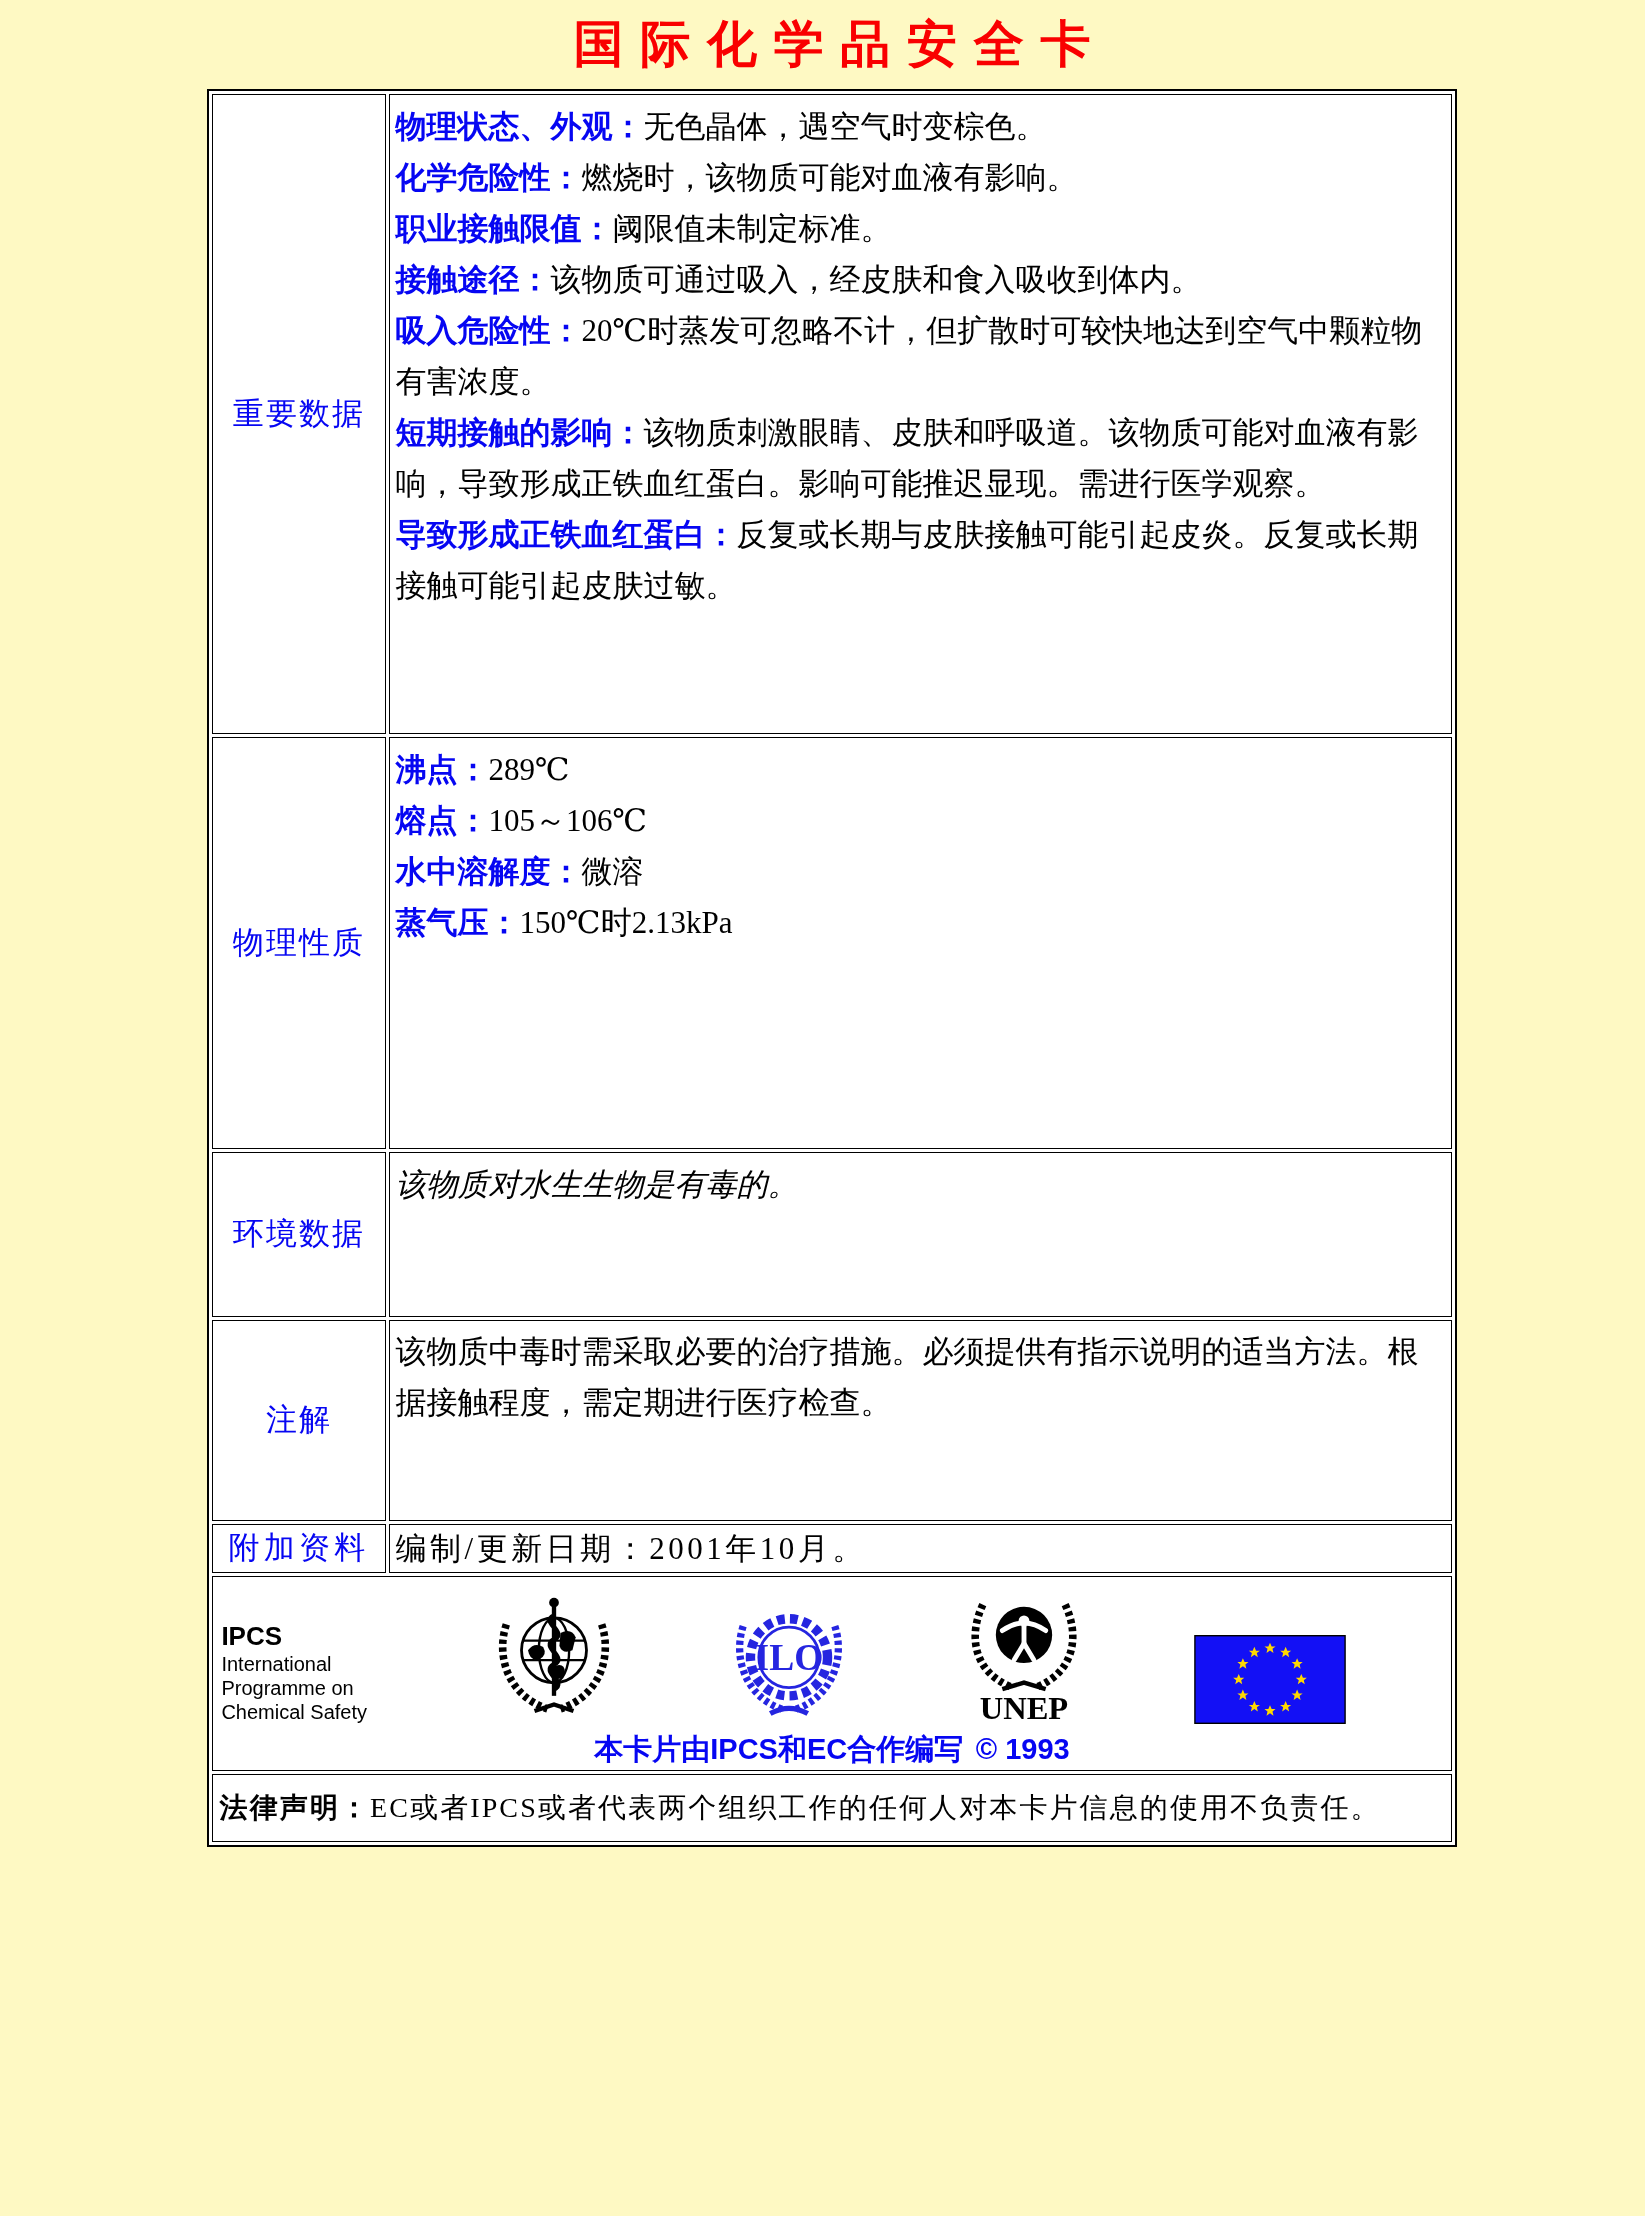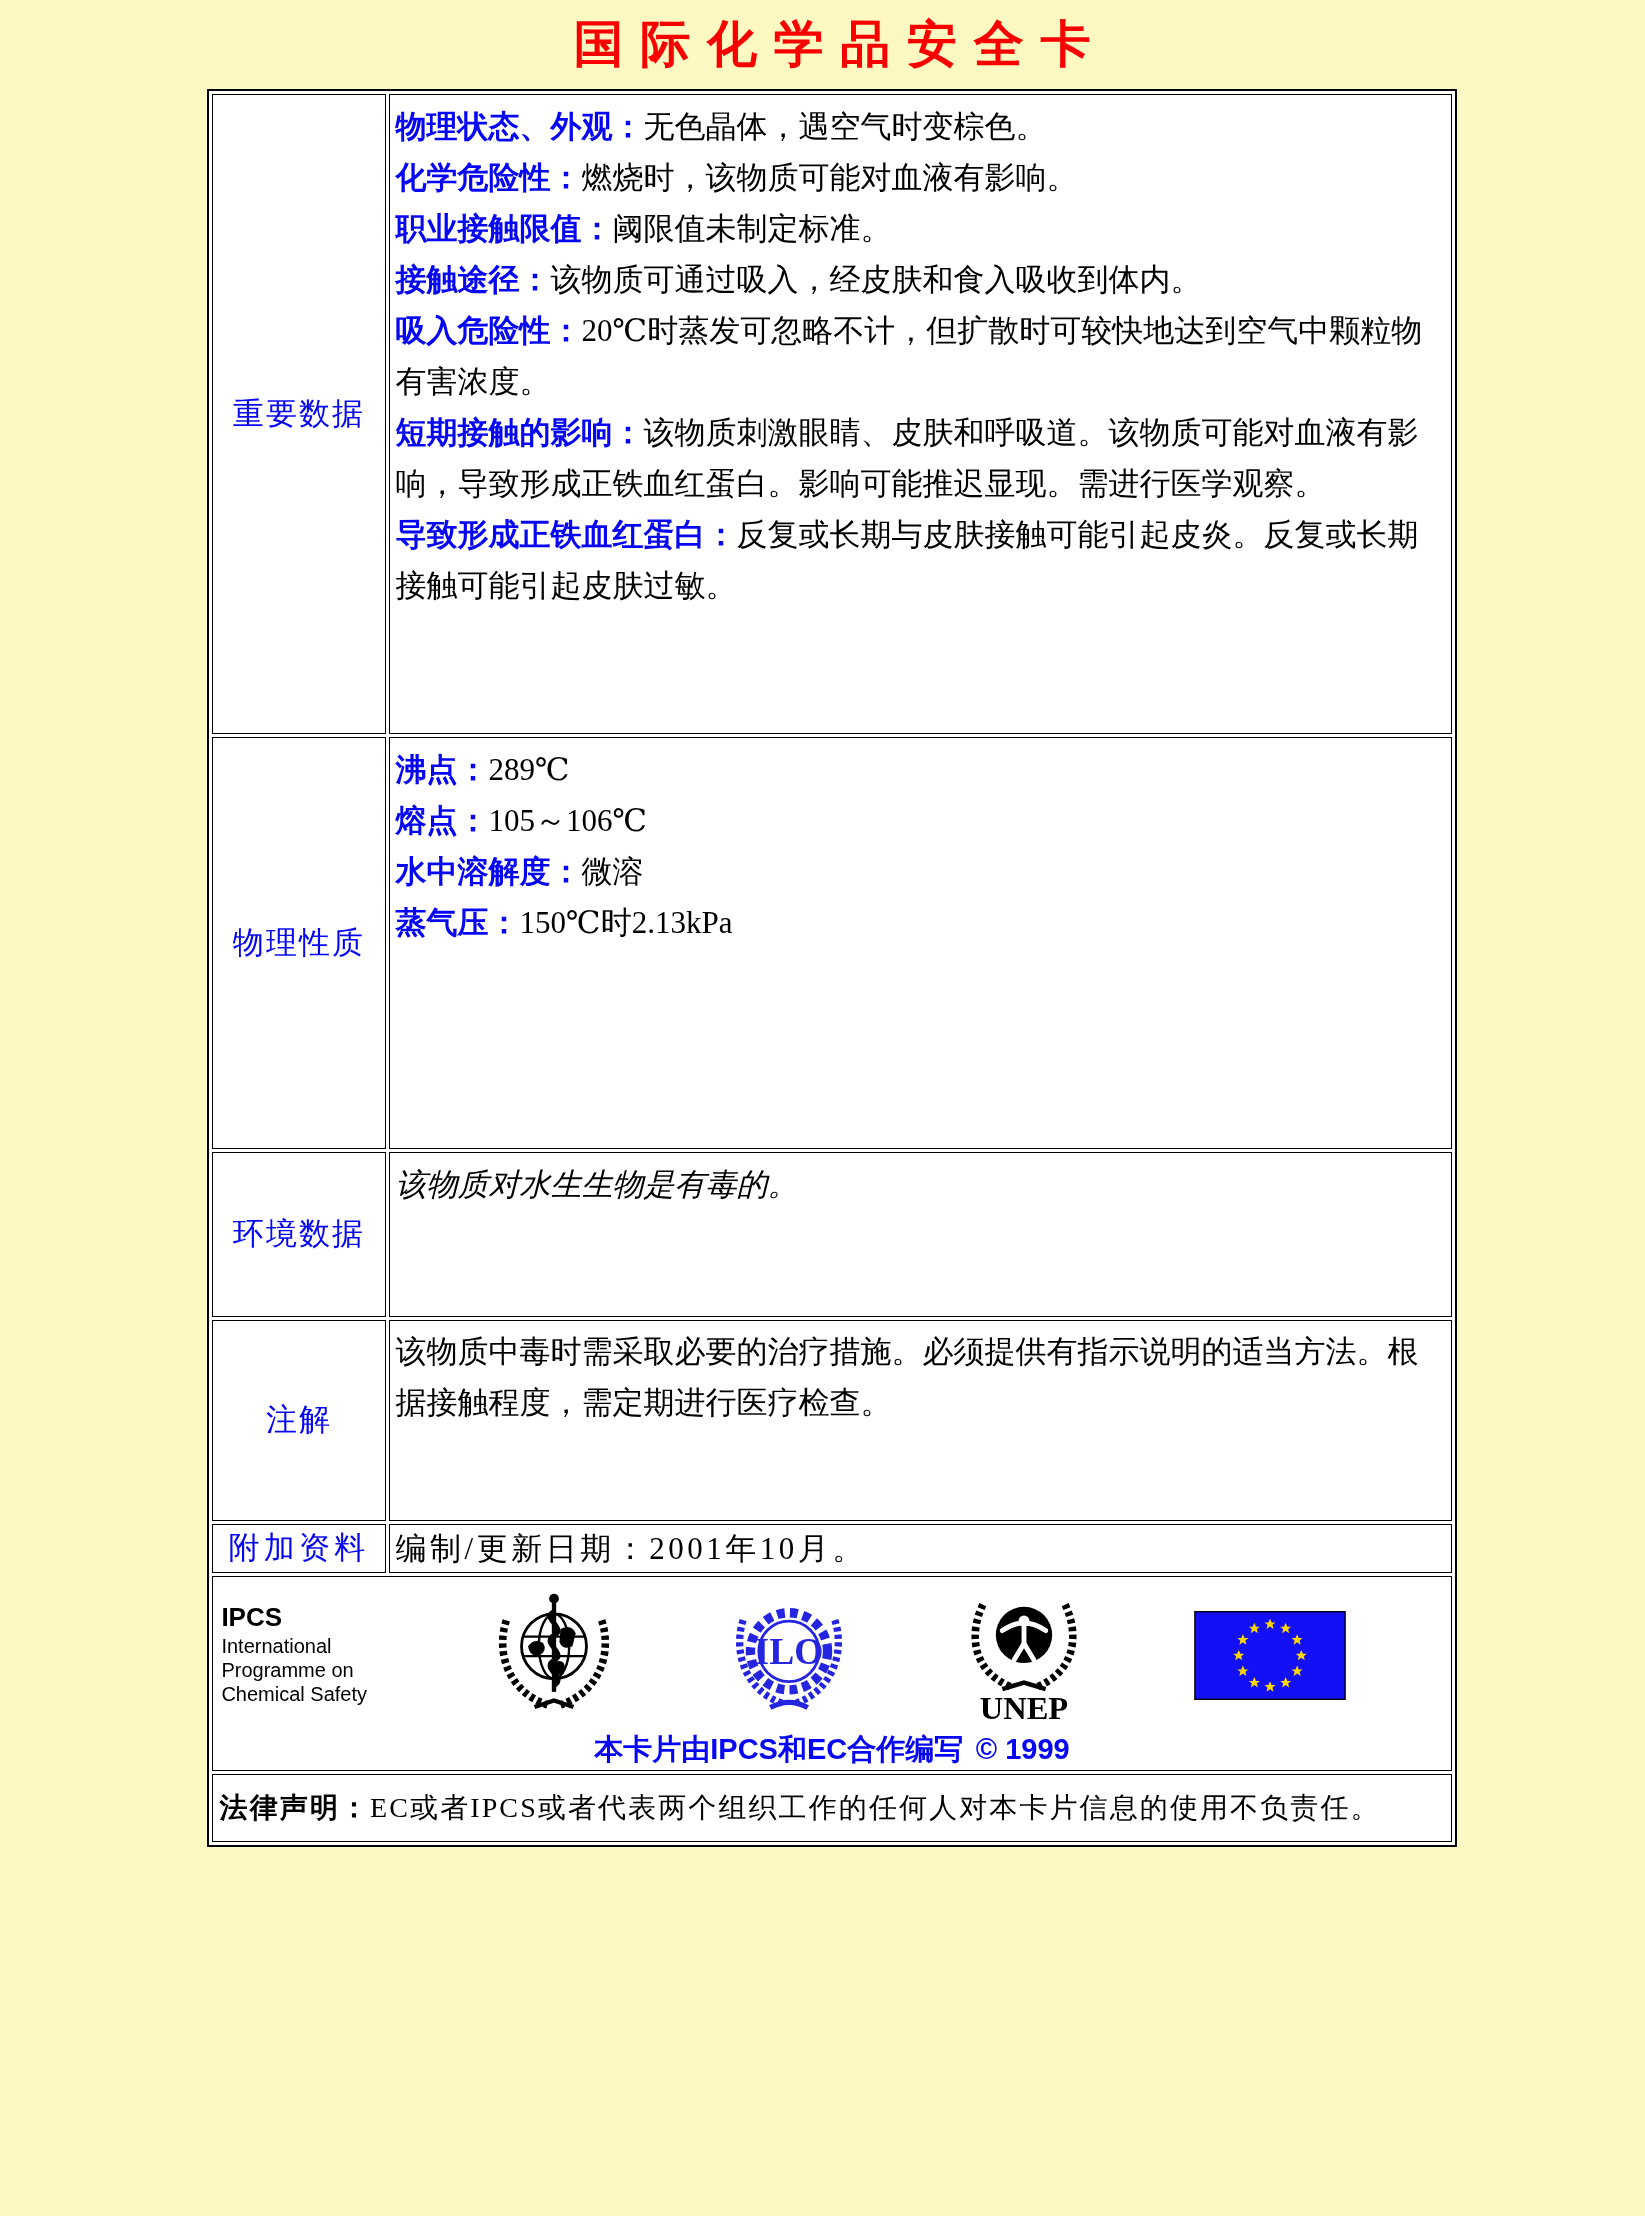--- a/index.html
+++ b/index.html
@@ -49,21 +49,21 @@
 
   td.h-important{height:627px;}
   td.h-physical{height:399px;}
   td.h-env{height:151px;font-style:italic;}
   td.h-notes{height:188px;margin-left:46px;}
   td.h-add{height:39px;}
   td.add-content{letter-spacing:3.5px;line-height:39px;padding-top:4.2px;padding-bottom:4.2px;}
 
   td.footer-cell{height:184px;padding:0;}
   .logo-row{
-    display:flex;align-items:center;justify-content:space-between;
+    display:flex;align-items:flex-end;justify-content:space-between;
     padding:9.8px 105px 0 8.4px;height:137px;
   }
   .ipcs-block{width:162px;font-family:"Liberation Sans","DejaVu Sans",sans-serif;line-height:24px;}
   .ipcs-abbr{font-weight:bold;font-size:26px;display:block;margin-bottom:4.2px;}
   .ipcs-line{font-size:20px;display:block;}
   .logo{flex:0 0 auto;}
   .caption-row{
     text-align:center;font-size:29px;font-weight:bold;color:#0606f2;
     font-family:"Liberation Sans","DejaVu Sans",sans-serif;margin-top:5.6px;
   }
@@ -202,21 +202,21 @@
             <use href="#eustar" x="109" y="109"></use>
             <use href="#eustar" x="86.5" y="103"></use>
             <use href="#eustar" x="70" y="86.5"></use>
             <use href="#eustar" x="64" y="64"></use>
             <use href="#eustar" x="70" y="41.5"></use>
             <use href="#eustar" x="86.5" y="25"></use>
           </svg>
         </div>
 
         <div class="caption-row">
-          <span>本卡片由IPCS和EC合作编写</span><span class="caption-copy">© 1999</span>
+          <span>本卡片由IPCS和EC合作编写</span><span class="caption-copy">© 1993</span>
         </div>
       </td>
     </tr>
 
     <tr>
       <td colspan="2" class="legal-cell">
         <div class="legal-line">
           <span class="legal-k">法律声明：</span><span>EC或者IPCS或者代表两个组织工作的任何人对本卡片信息的使用不负责任。</span>
         </div>
       </td>

